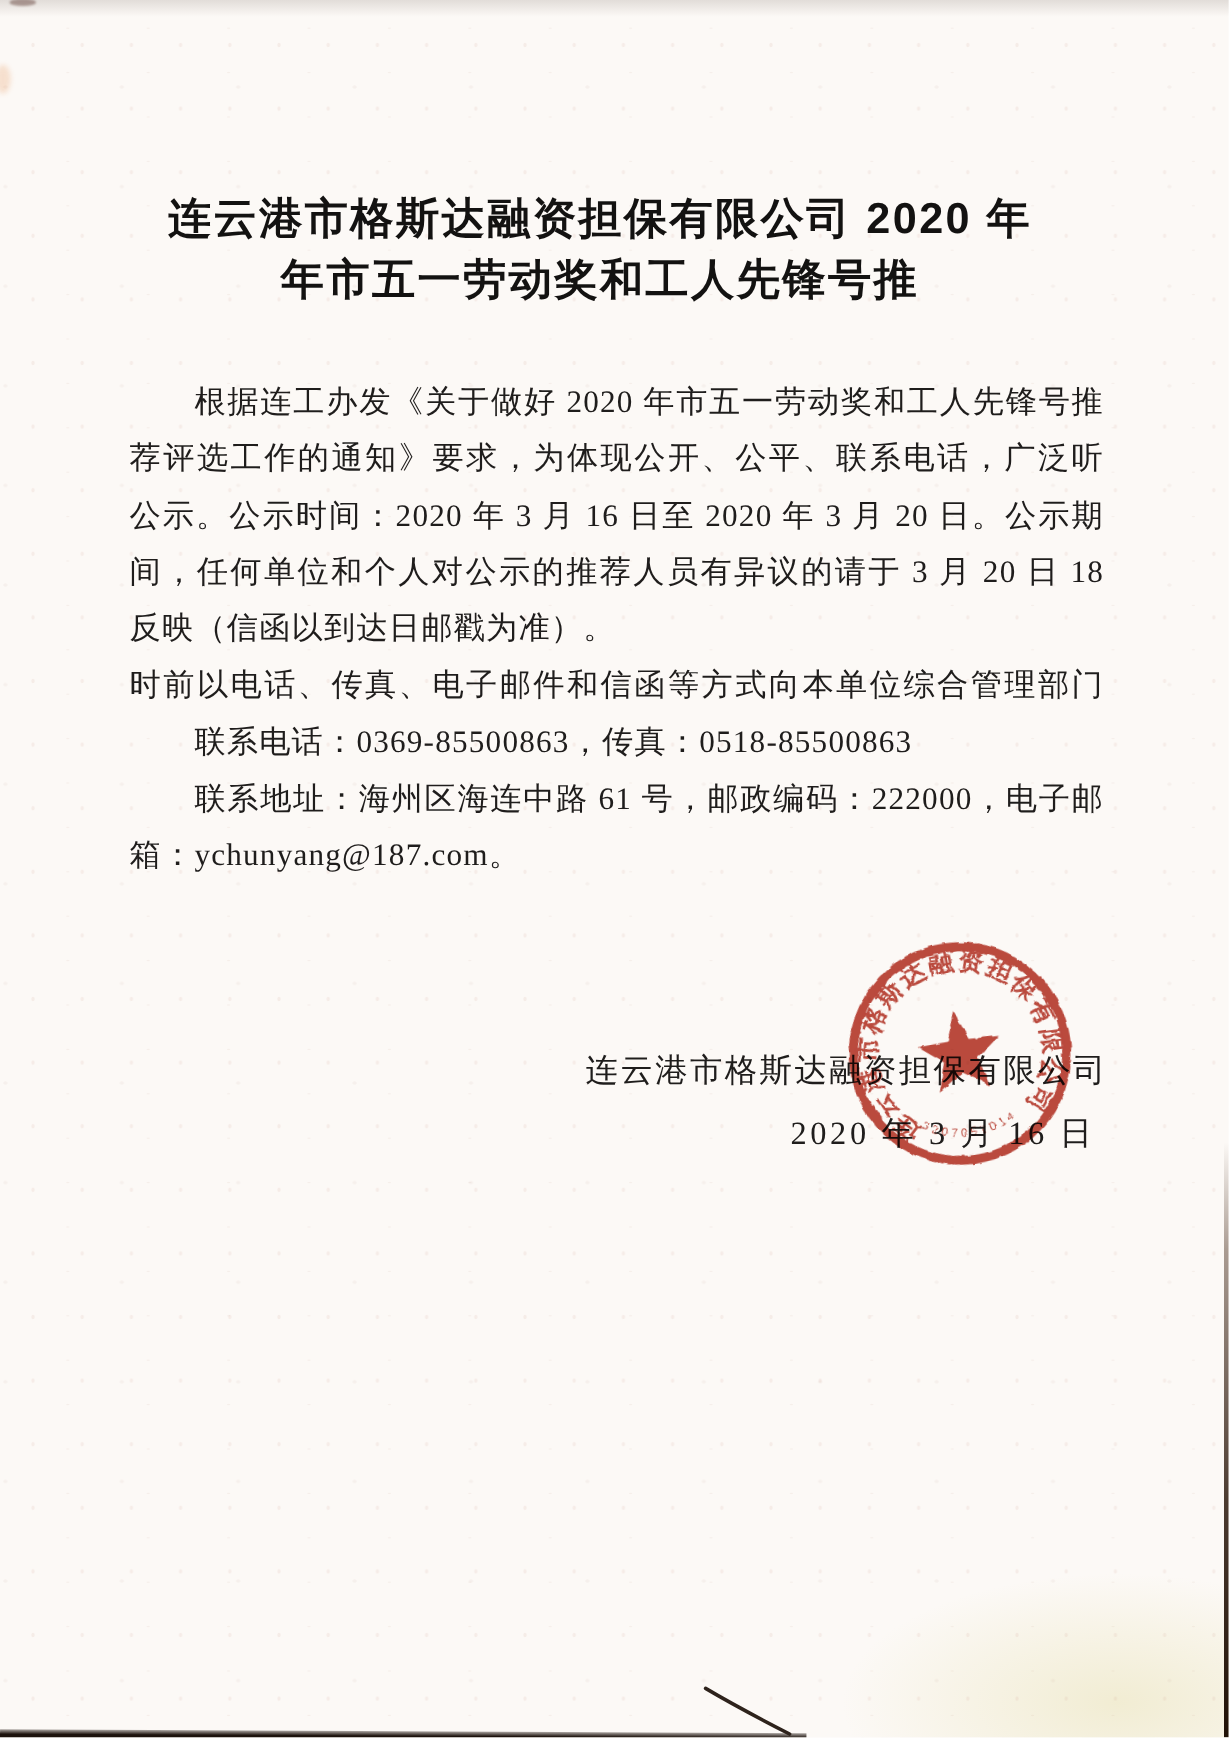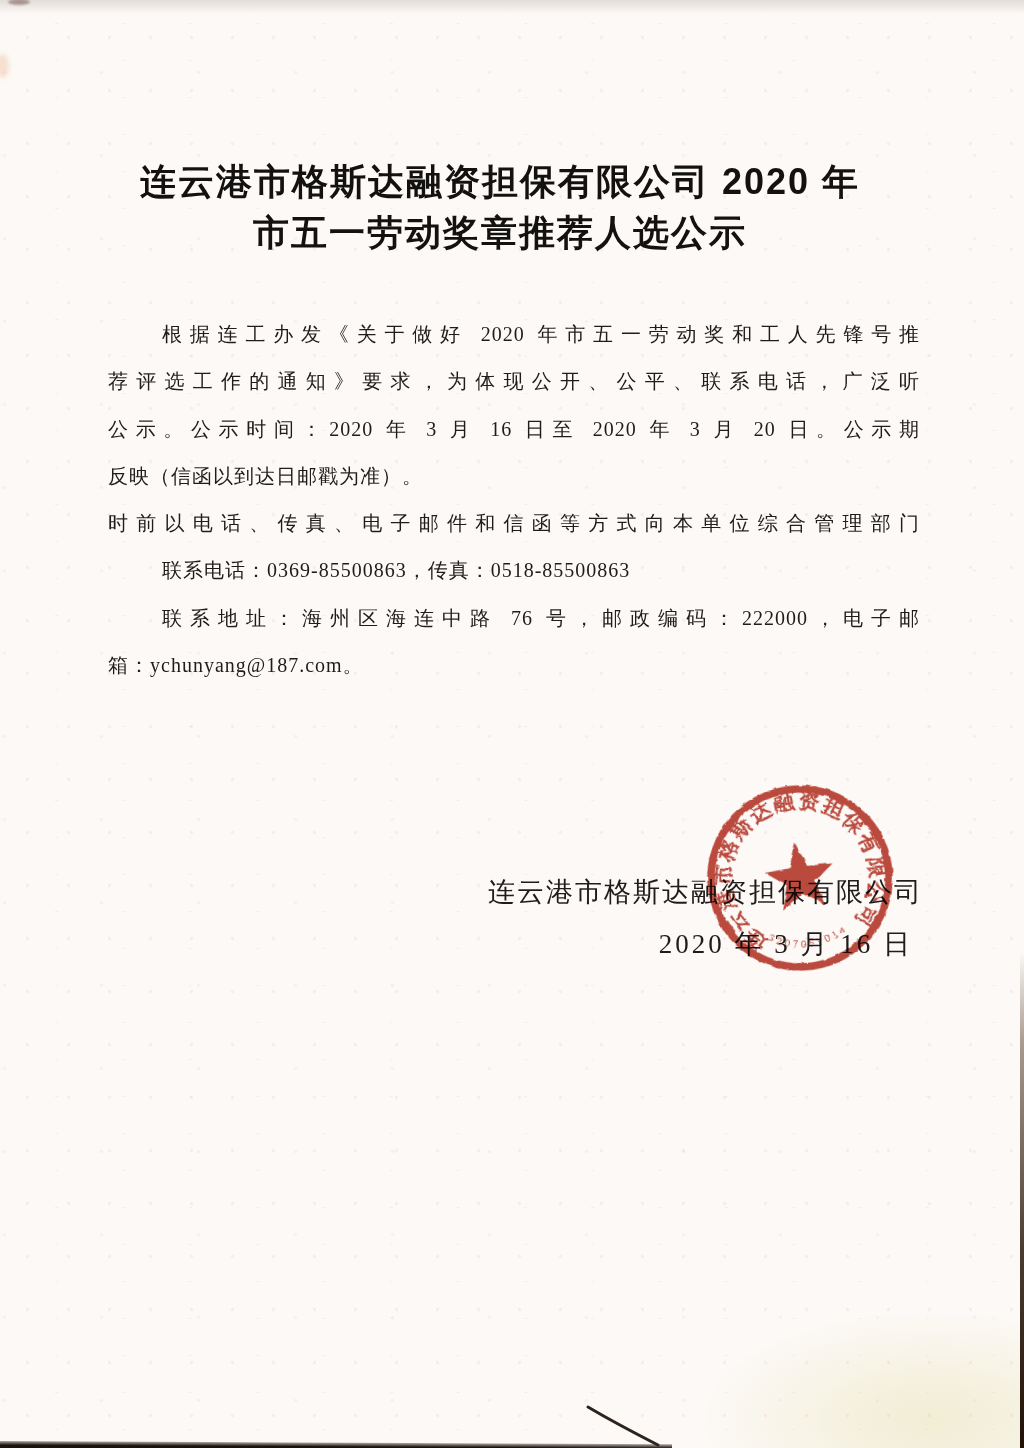--- a/index.html
+++ b/index.html
@@ -32,21 +32,21 @@
     font-family:"Liberation Sans","DejaVu Sans",sans-serif;
     font-weight:700;
     font-size:36px;line-height:51px;
     letter-spacing:2px;
     color:#131211;
   }
 
   
   .body-text{
     position:absolute;top:311px;left:108px;width:812px;
-    font-size:20px;line-height:47.3px;
+    font-size:26px;line-height:47.3px;
     letter-spacing:1px;
     color:var(--ink);
   }
   .body-text .line{min-height:47.3px;}
   .body-text .indent{text-indent:54px;}
   .body-text .fill{
     text-align:justify;
     text-align-last:justify;
     text-justify:inter-character;
   }
@@ -103,31 +103,32 @@
     background:linear-gradient(180deg, rgba(80,50,30,0) 0%, rgba(70,42,24,0.45) 18%, rgba(45,26,14,0.85) 60%, #201107 100%);
   }
 </style>
 </head>
 <body>
 
 <div class="page">
 
   <div class="title-block">
     <div>连云港市格斯达融资担保有限公司 2020 年</div>
-    <div>市五一劳动奖章推荐人选公示</div>
+    <div>年市五一劳动奖和工人先锋号推</div>
   </div>
 
   <div class="body-text">
       <div class="line indent fill">根据连工办发《关于做好 2020 年市五一劳动奖和工人先锋号推</div>
       <div class="line fill">荐评选工作的通知》要求，为体现公开、公平、联系电话，广泛听</div>
       <div class="line fill">公示。公示时间：2020 年 3 月 16 日至 2020 年 3 月 20 日。公示期</div>
+      <div class="line fill">间，任何单位和个人对公示的推荐人员有异议的请于 3 月 20 日 18</div>
       <div class="line">反映（信函以到达日邮戳为准）。</div>
       <div class="line fill">时前以电话、传真、电子邮件和信函等方式向本单位综合管理部门</div>
       <div class="line indent">联系电话：0369-85500863，传真：0518-85500863</div>
-      <div class="line indent fill">联系地址：海州区海连中路 76 号，邮政编码：222000，电子邮</div>
+      <div class="line indent fill">联系地址：海州区海连中路 61 号，邮政编码：222000，电子邮</div>
       <div class="line">箱：ychunyang@187.com。</div>
     </div>
 
   <div class="sig-company">连云港市格斯达融资担保有限公司</div>
   <div class="sig-date">2020 年 3 月 16 日</div>
 
   <svg class="stamp" viewBox="0 0 196 196" xmlns="http://www.w3.org/2000/svg">
     <defs>
       <path id="arcTop" d="M 57.8 155.3 A 70 70 0 1 1 138.2 155.3" fill="none"></path>
       <path id="arcBottom" d="M 53 152 A 73 73 0 0 0 143 152" fill="none"></path>

